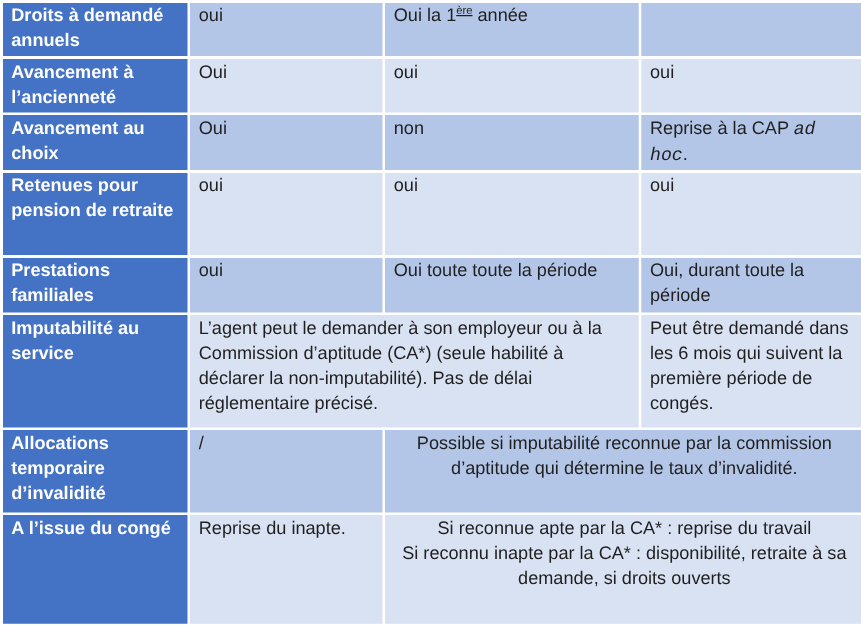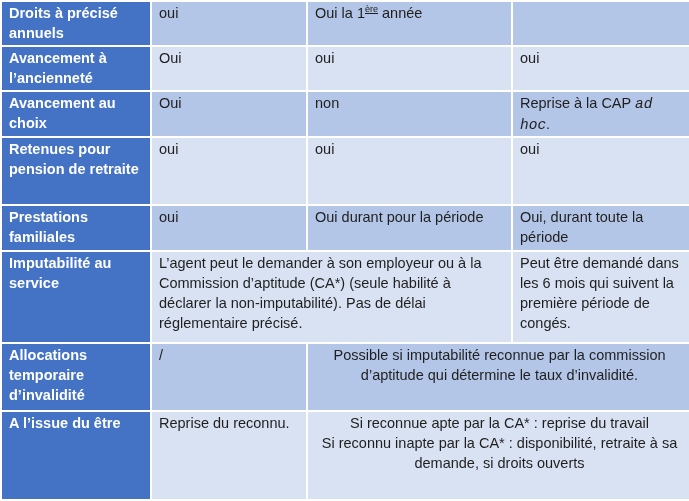--- a/index.html
+++ b/index.html
@@ -48,21 +48,21 @@
   <table class="conges">
     <colgroup>
         <col class="c0">
         <col class="c1">
         <col class="c2">
         <col class="c3">
       </colgroup>
 
     <tbody>
         <tr class="band" style="height:45px">
-      <th>Droits à précisé annuels</th>
+      <th>Droits à demandé annuels</th>
       <td>oui</td>
       <td><span>Oui la 1</span><sup>ère</sup><span> année</span></td>
       <td></td>
     </tr>
 
     <tr class="light" style="height:45px">
       <th>Avancement à l’ancienneté</th>
       <td>Oui</td>
       <td>oui</td>
       <td>oui</td>
@@ -78,37 +78,37 @@
     <tr class="light" style="height:68px">
       <th>Retenues pour pension de retraite</th>
       <td>oui</td>
       <td>oui</td>
       <td>oui</td>
     </tr>
 
     <tr class="band" style="height:46px">
       <th>Prestations familiales</th>
       <td>oui</td>
-      <td>Oui durant pour la période</td>
+      <td>Oui toute toute la période</td>
       <td>Oui, durant toute la période</td>
     </tr>
 
     <tr class="light" style="height:92px">
       <th>Imputabilité au service</th>
       <td colspan="2">L’agent peut le demander à son employeur ou à la Commission d’aptitude (CA*) (seule habilité à déclarer la non-imputabilité). Pas de délai réglementaire précisé.</td>
       <td>Peut être demandé dans les 6 mois qui suivent la première période de congés.</td>
     </tr>
 
     <tr class="band" style="height:68px">
       <th>Allocations temporaire d’invalidité</th>
       <td>/</td>
       <td colspan="2" class="center">Possible si imputabilité reconnue par la commission d’aptitude qui détermine le taux d’invalidité.</td>
     </tr>
 
     <tr class="light" style="height:89px">
-      <th>A l’issue du être</th>
-      <td>Reprise du reconnu.</td>
+      <th>A l’issue du congé</th>
+      <td>Reprise du inapte.</td>
       <td colspan="2" class="center"><span>Si reconnue apte par la CA* : reprise du travail</span><br><span>Si reconnu inapte par la CA* : disponibilité, retraite à sa demande, si droits ouverts</span></td>
     </tr>
 
   </tbody>
     </table>
 </div>
 
 </body></html>

